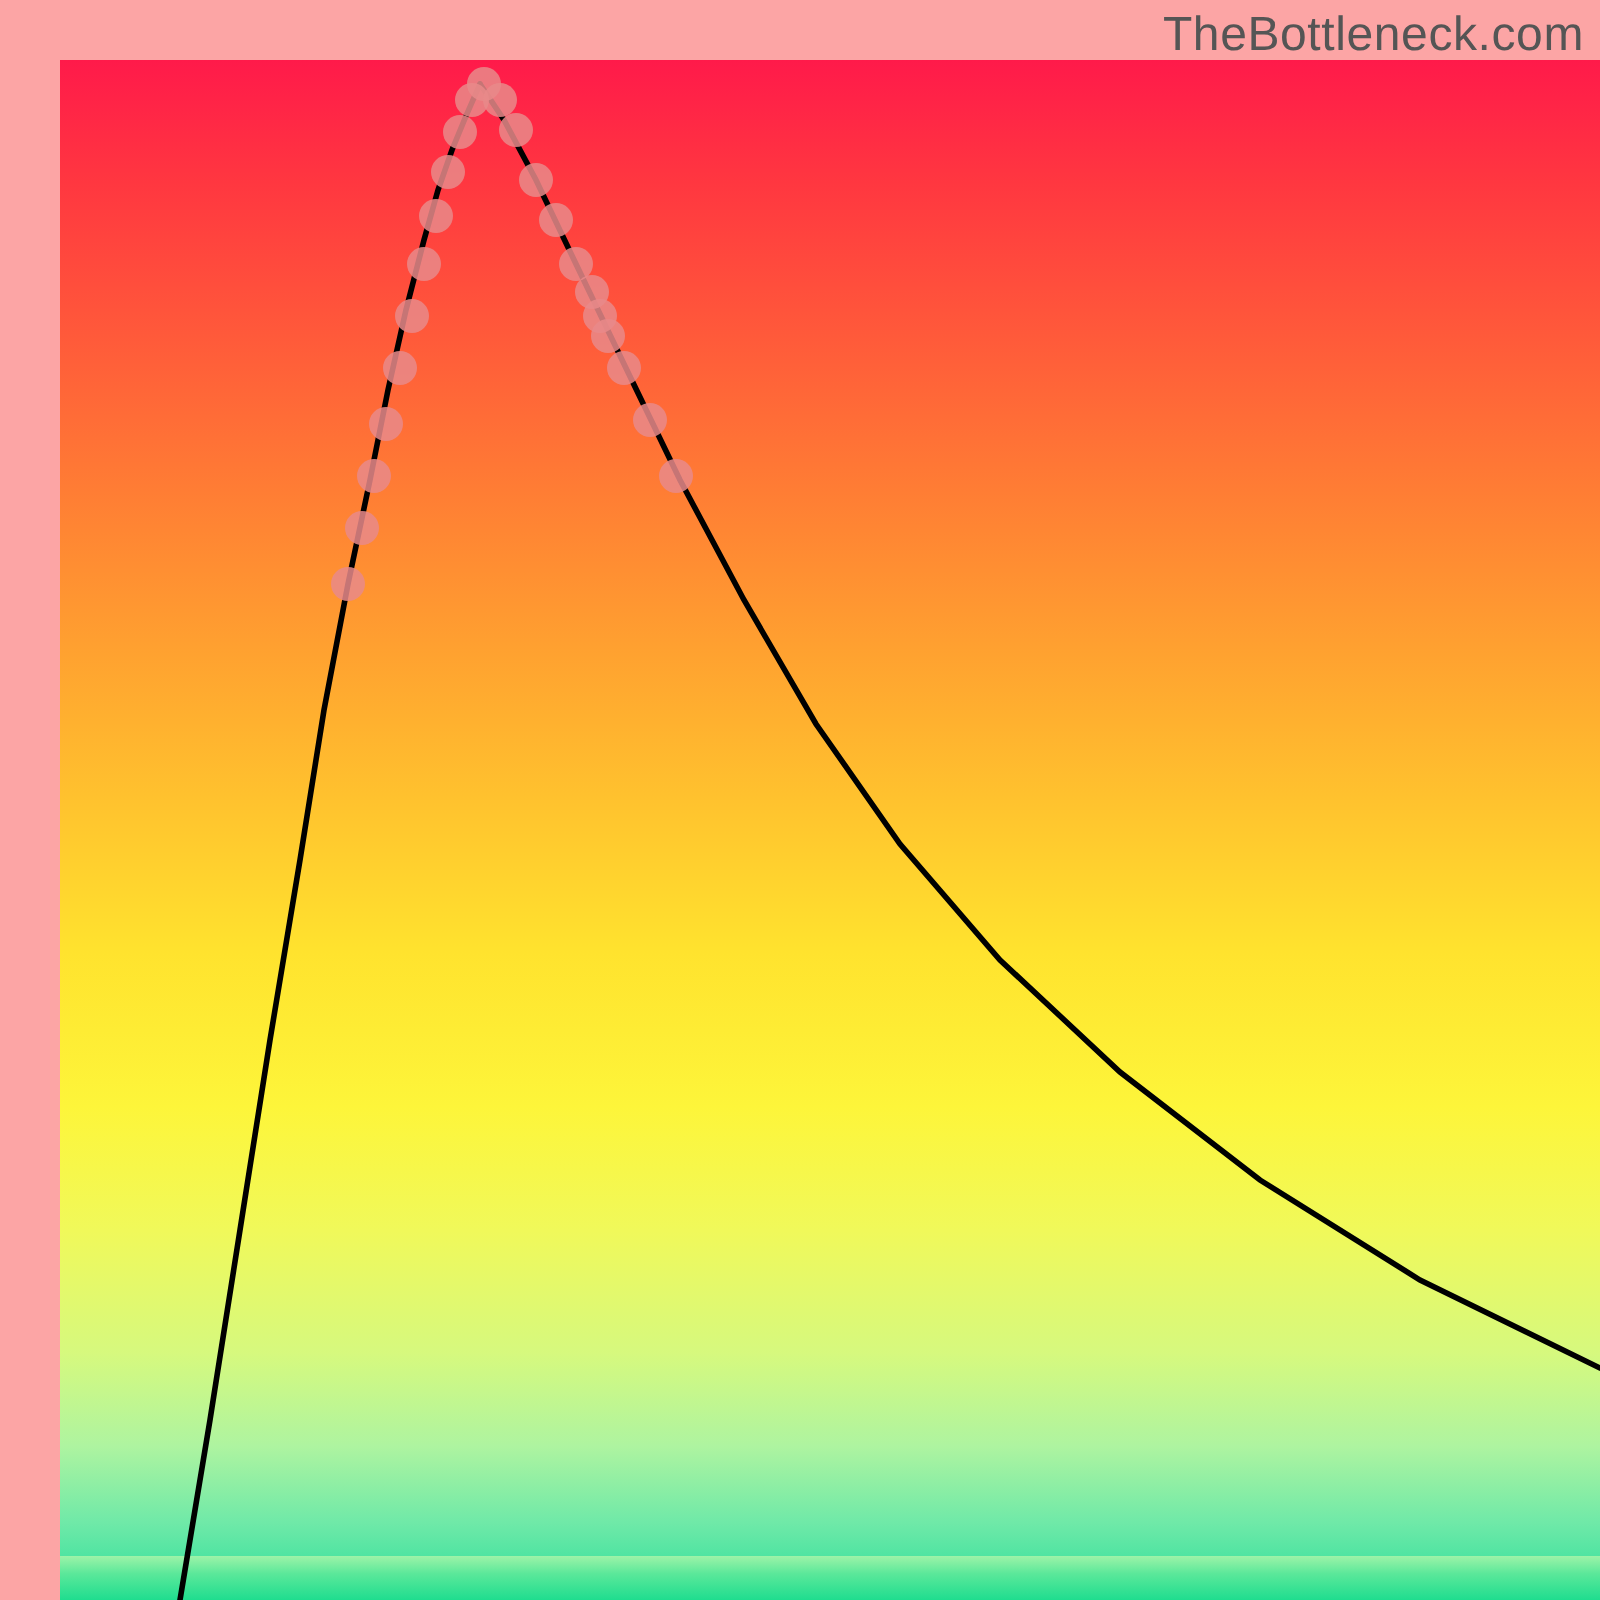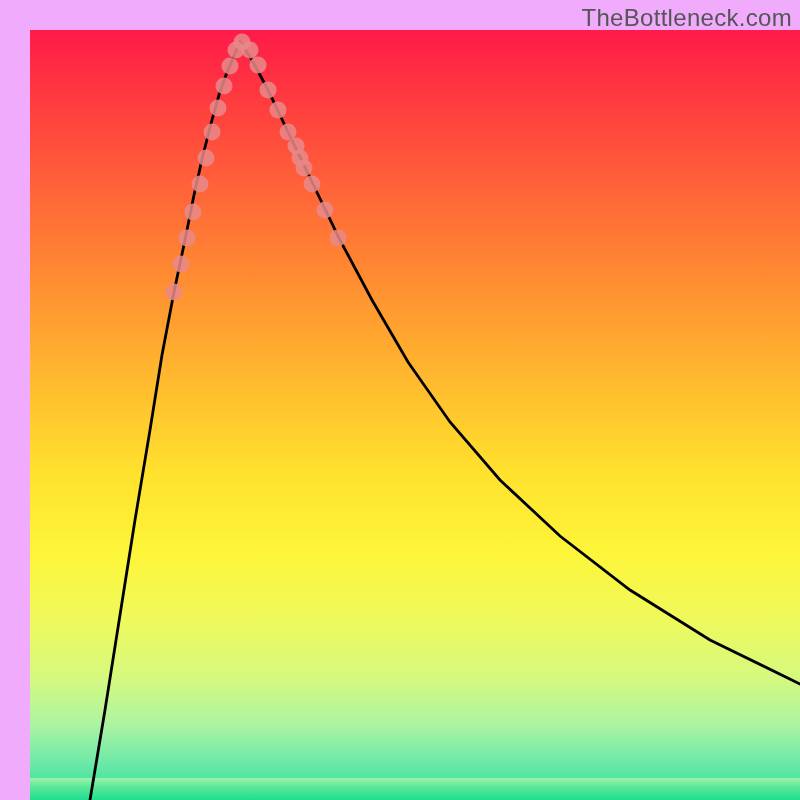--- a/index.html
+++ b/index.html
@@ -8,21 +8,21 @@
     width: 800px;
     height: 800px;
     overflow: hidden;
     background: #000;
     font-family: Arial, Helvetica, sans-serif;
   }
   .frame {
     position: relative;
     width: 800px;
     height: 800px;
-    background: #f0abfc;
+    background: #fca5a5;
   }
   .plot-area {
     position: absolute;
     left: 30px;
     top: 30px;
     width: 770px;
     height: 770px;
     overflow: hidden;
   }
   .gradient-bg {

